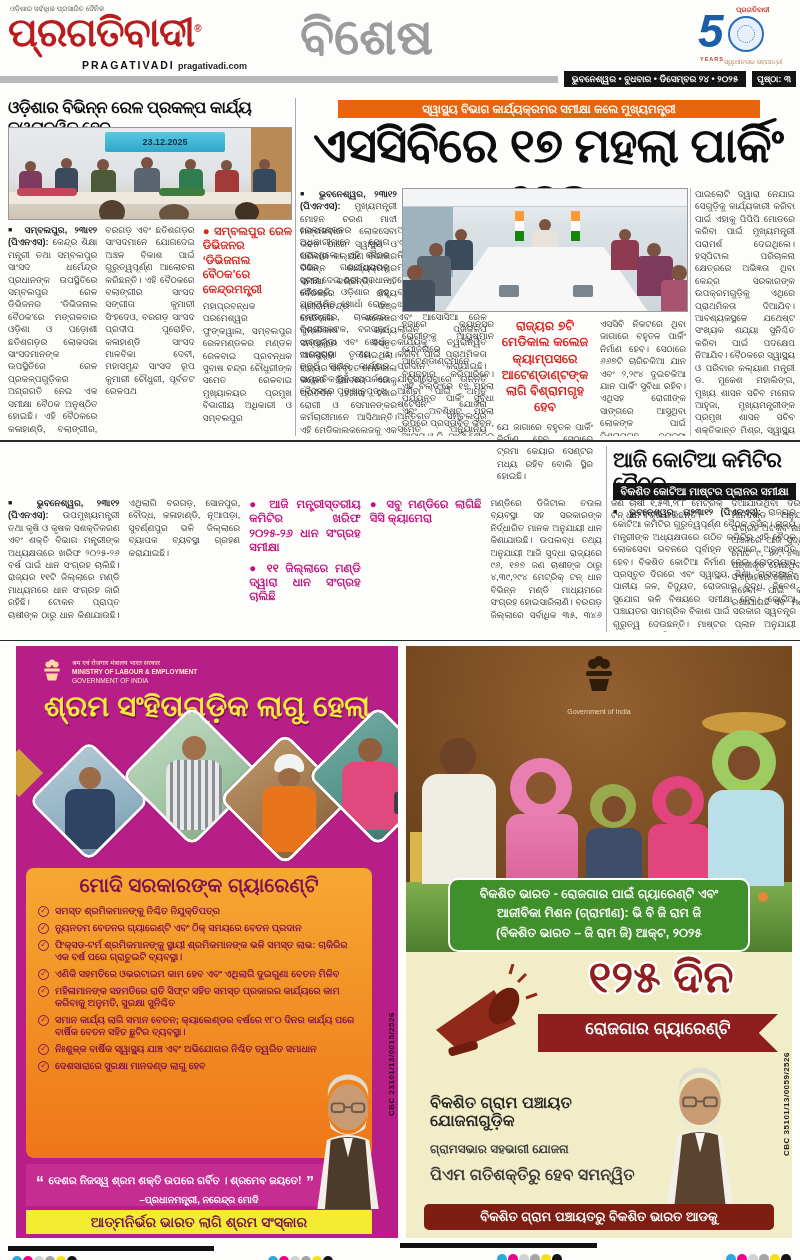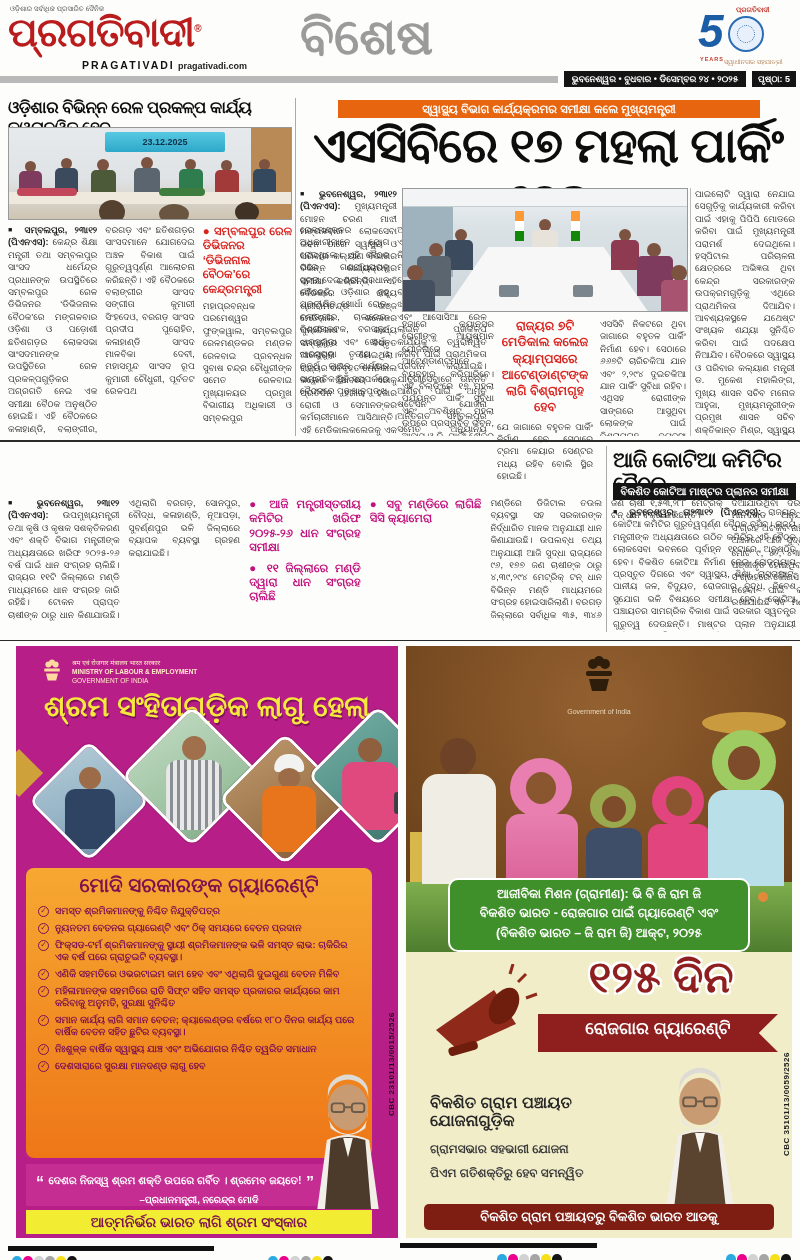--- a/index.html
+++ b/index.html
@@ -47,21 +47,21 @@
     <div class="abs" style="left:0;top:2px;font-size:46px;font-weight:900;font-style:italic;color:#1b5ea6;line-height:1;">5</div>
     <div class="abs" style="left:30px;top:10px;width:36px;height:36px;border:2px solid #2a6db5;border-radius:50%;background:#e8f1fb;">
       <div class="abs" style="left:7px;top:7px;width:18px;height:18px;border:1.5px dotted #2a6db5;border-radius:50%;"></div>
     </div>
     <div class="abs" style="left:2px;top:50px;font-size:5.5px;color:#c0392b;font-weight:bold;letter-spacing:1px;">YEARS</div>
     <div class="abs" style="left:26px;top:52px;font-size:6.5px;color:#b07a4a;">ସ୍ୱାଧୀନତାର ସହଯାତ୍ରୀ</div>
   </div>
 
   <div class="abs" style="left:0;top:76px;width:558px;height:7px;background:#b9b9b9;"></div>
   <div class="abs" style="left:564px;top:71px;width:182px;height:16px;background:#141414;color:#fff;font-size:9px;font-weight:bold;text-align:center;line-height:16px;">ଭୁବନେଶ୍ୱର • ବୁଧବାର • ଡିସେମ୍ବର ୨୪ • ୨୦୨୫</div>
-  <div class="abs" style="left:752px;top:71px;width:44px;height:16px;background:#141414;color:#fff;font-size:9px;font-weight:bold;text-align:center;line-height:16px;">ପୃଷ୍ଠା: 5</div>
+  <div class="abs" style="left:752px;top:71px;width:44px;height:16px;background:#141414;color:#fff;font-size:9px;font-weight:bold;text-align:center;line-height:16px;">ପୃଷ୍ଠା: ୩</div>
 
   <div class="abs hl" style="left:8px;top:98px;width:284px;font-size:16.5px;line-height:1.2;">ଓଡ଼ିଶାର ବିଭିନ୍ନ ରେଳ ପ୍ରକଳ୍ପ କାର୍ଯ୍ୟ ତ୍ୱରାନ୍ୱିତ ହେବ</div>
 
   <div class="abs photo" style="left:8px;top:127px;width:284px;height:93px;background:linear-gradient(180deg,#e7eaec 0%,#dfe3e6 55%,#cfc4b2 100%);border:1px solid #999;">
     <div class="abs" style="right:0;top:0;width:40px;height:93px;background:#b98a55;"></div>
     <div class="abs" style="left:96px;top:4px;width:120px;height:20px;background:linear-gradient(180deg,#57c8e2,#2ea8c8);border-radius:2px;color:#10324a;font-size:9px;font-weight:bold;text-align:center;line-height:20px;">23.12.2025</div>
 
     <div class="abs head" style="left:16px;top:33px;width:11px;height:11px;"></div>
       <div class="abs figure" style="left:10px;top:43px;width:23px;height:22px;background:#7e3b5e;"></div>
     <div class="abs head" style="left:52px;top:30px;width:11px;height:11px;"></div>
@@ -342,22 +342,22 @@
       <div class="abs head" style="left:260px;top:142px;width:26px;height:28px;background:#8a5630;"></div>
       <div class="abs" style="left:242px;top:178px;width:62px;height:64px;border-radius:12px 12px 0 0;background:#e2457e;"></div>
 
       <div class="abs" style="left:296px;top:66px;width:84px;height:22px;border-radius:50%;background:#c99a3e;"></div>
       <div class="abs" style="left:306px;top:84px;width:64px;height:64px;border-radius:50%;background:#9ecb62;"></div>
       <div class="abs head" style="left:322px;top:100px;width:32px;height:34px;background:#7e4c2a;"></div>
       <div class="abs" style="left:302px;top:144px;width:76px;height:96px;border-radius:16px 16px 0 0;background:#b9e0e8;"></div>
     </div>
 
     <div class="abs" style="left:42px;top:232px;width:302px;height:74px;background:#3f8f2a;border:2px solid #fff;border-radius:10px;color:#fff;font-weight:bold;font-size:12.5px;text-align:center;line-height:1.55;padding-top:5px;">
+      <div>ବିକଶିତ ଭାରତ - ରୋଜଗାର ପାଇଁ ଗ୍ୟାରେଣ୍ଟି ଏବଂ</div>
       <div>ଆଜୀବିକା ମିଶନ (ଗ୍ରାମୀଣ): ଭି ବି ଜି ରାମ ଜି</div>
-      <div>ବିକଶିତ ଭାରତ - ରୋଜଗାର ପାଇଁ ଗ୍ୟାରେଣ୍ଟି ଏବଂ</div>
       <div>(ବିକଶିତ ଭାରତ – ଜି ରାମ ଜି) ଆକ୍ଟ, ୨୦୨୫</div>
     </div>
 
     <svg class="abs" style="left:16px;top:318px;" width="120" height="104" viewBox="0 0 120 104">
       <path d="M14 66 L72 26 L94 60 L36 86 Z" fill="#8f2a1a"></path>
       <ellipse cx="82" cy="42" rx="13" ry="20" fill="#6f1d0d" transform="rotate(32 82 42)"></ellipse>
       <rect x="26" y="80" width="30" height="9" rx="4" fill="#6f1d0d" transform="rotate(-16 41 84)"></rect>
       <g stroke="#8f2a1a" stroke-width="3" fill="none">
           <path d="M96 18 l8 -8"></path>
           <path d="M104 34 l11 -4"></path>
@@ -365,21 +365,21 @@
         </g>
     </svg>
 
     <div class="abs" style="left:130px;top:306px;width:250px;text-align:center;font-size:44px;font-weight:900;color:#8f1f1f;text-shadow:-2px -2px 0 #fff,2px -2px 0 #fff,-2px 2px 0 #fff,2px 2px 0 #fff;">୧୨୫ ଦିନ</div>
 
     <div class="abs" style="left:132px;top:368px;width:240px;height:38px;background:#8f1f1f;clip-path:polygon(0 0,100% 0,92% 50%,100% 100%,0 100%);color:#fff;font-size:17px;font-weight:900;text-align:center;line-height:30px;">ରୋଜଗାର ଗ୍ୟାରେଣ୍ଟି</div>
 
     <div class="abs" style="left:24px;top:448px;width:230px;">
       <div style="font-size:16px;font-weight:900;color:#262626;">ବିକଶିତ ଗ୍ରାମ ପଞ୍ଚାୟତ ଯୋଜନାଗୁଡ଼ିକ</div>
       <div style="font-size:12px;font-weight:bold;color:#3a3a3a;margin-top:12px;">ଗ୍ରାମସଭାର ସହଭାଗୀ ଯୋଜନା</div>
-      <div style="font-size:12px;font-weight:bold;color:#3a3a3a;margin-top:10px;">ପିଏମ ଗତିଶକ୍ତିରୁ ହେବ ସମନ୍ୱିତ</div>
+      <div style="font-size:16px;font-weight:bold;color:#3a3a3a;margin-top:10px;">ପିଏମ ଗତିଶକ୍ତିରୁ ହେବ ସମନ୍ୱିତ</div>
     </div>
 
     <svg class="abs" style="left:234px;top:412px;" width="120" height="148" viewBox="0 0 100 150">
       <path d="M28 78 Q50 68 72 78 L84 150 L16 150 Z" fill="#f2efe8"></path>
       <path d="M32 78 Q50 72 68 78 L76 150 L24 150 Z" fill="#5a4430"></path>
       <polygon points="45,76 55,76 50,96" fill="#f7f5ef"></polygon>
       <ellipse cx="50" cy="44" rx="21" ry="24" fill="#c99b72"></ellipse>
       <path d="M29 36 A21 21 0 0 1 71 36 L71 28 A21 18 0 0 0 29 28 Z" fill="#dedbd4"></path>
       <path d="M29 48 A21 24 0 0 0 71 48 L68 66 Q50 80 32 66 Z" fill="#e9e7e1"></path>
       <g stroke="#6b5b4a" fill="none" stroke-width="2">

